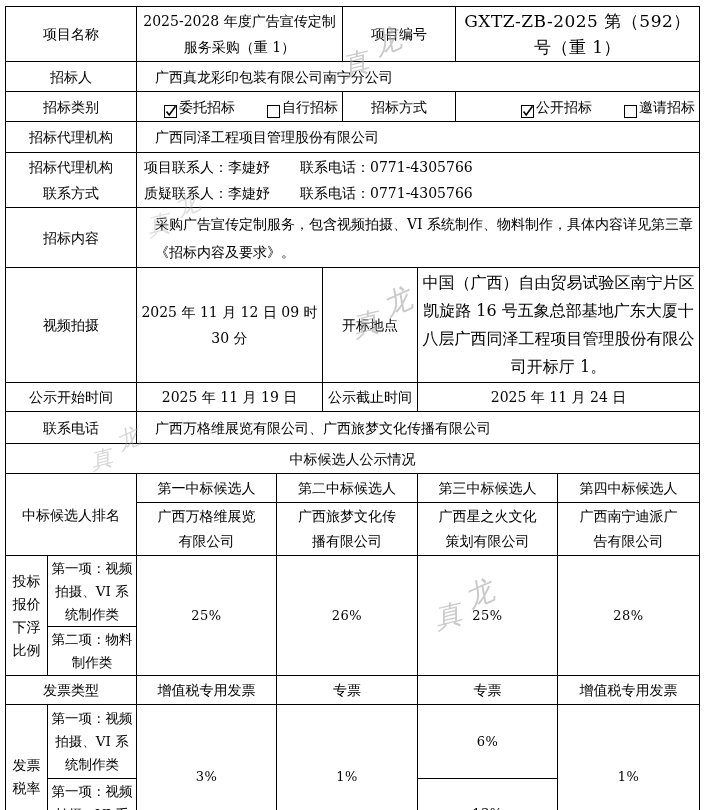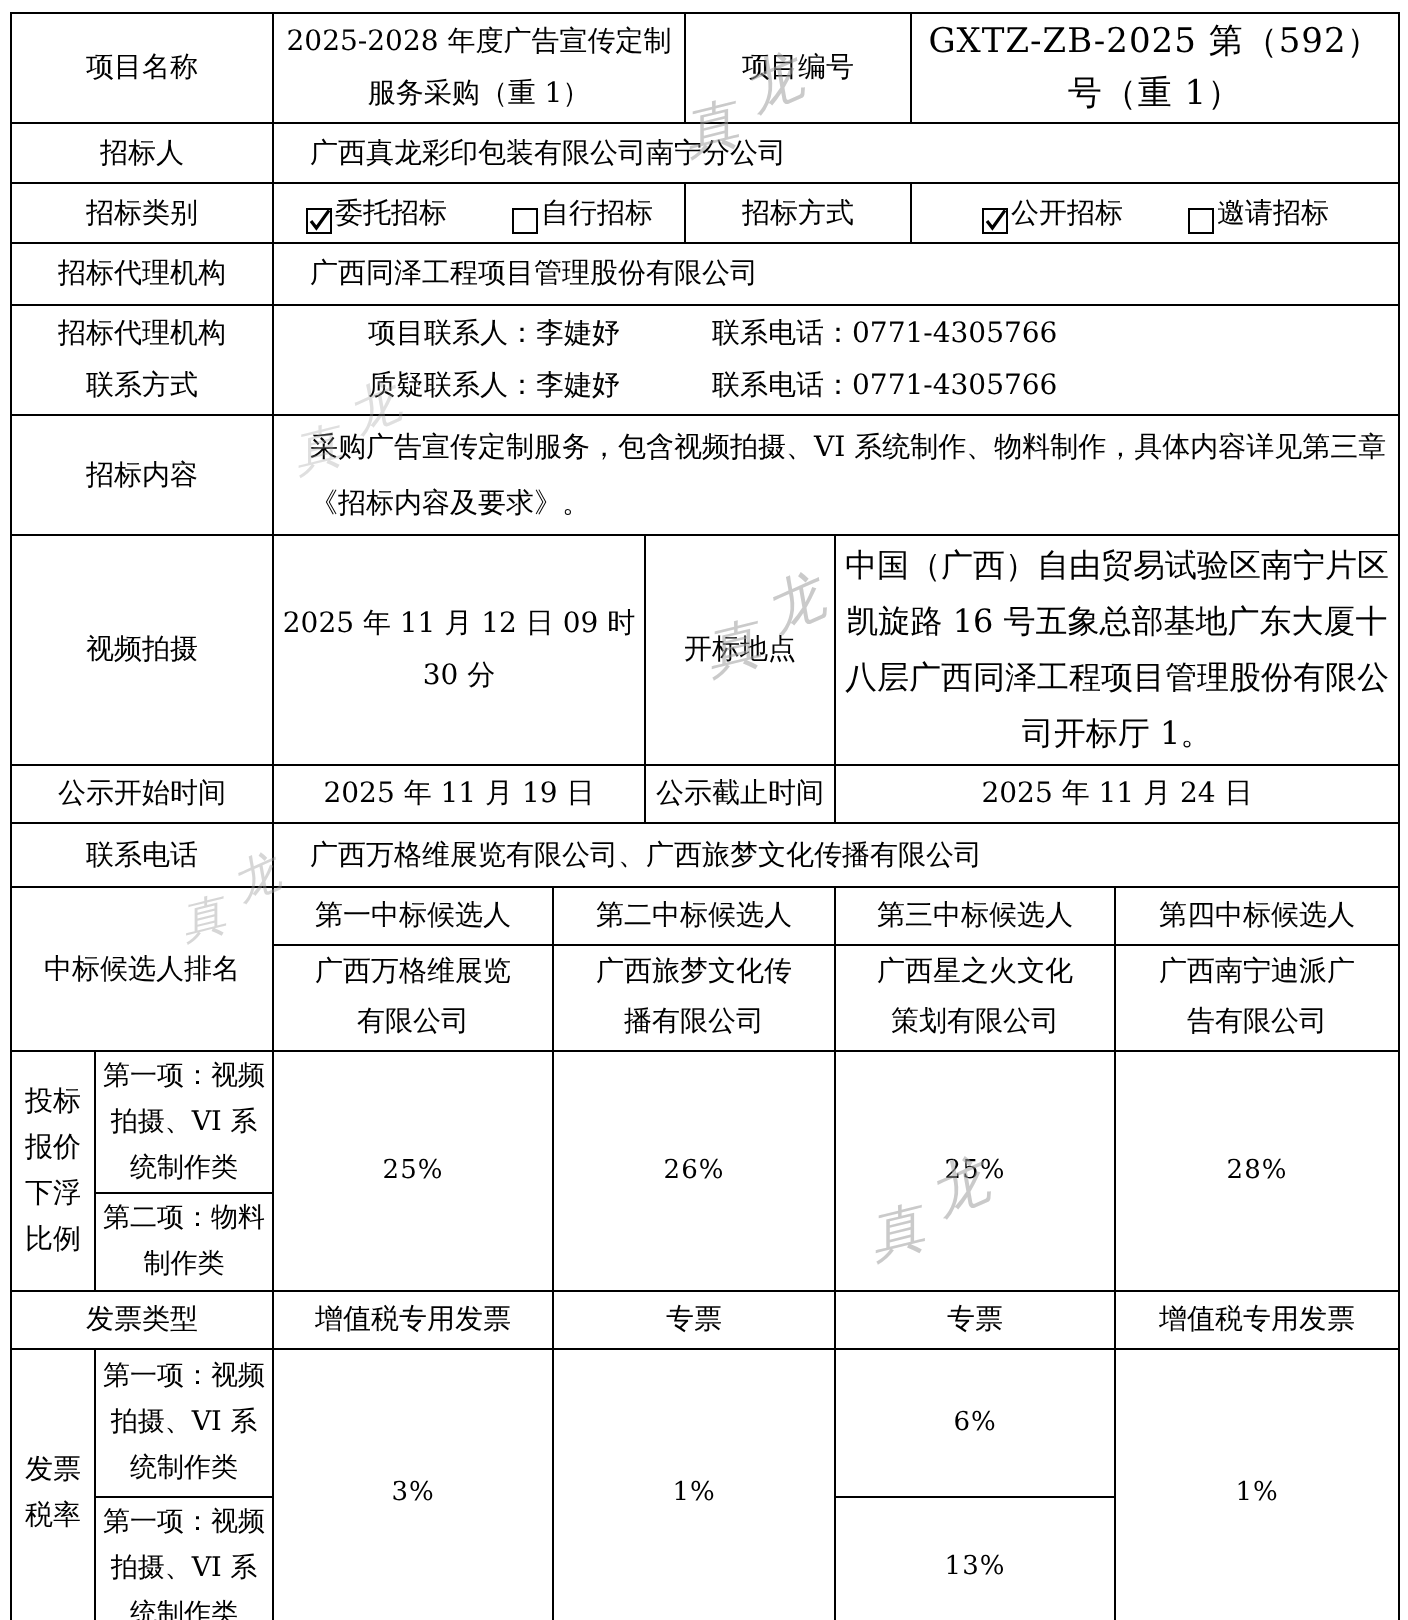--- a/index.html
+++ b/index.html
@@ -22,25 +22,25 @@
     text-align:center; vertical-align:middle;
     padding:1px 4px; overflow:hidden;
     word-break:break-all;
   }
   .left { text-align:left; padding-left:18px; }
   .lblwrap { display:inline-block; max-width:86px; line-height:26px; }
   .namewrap { display:inline-block; max-width:106px; line-height:25px; }
   .addr { font-size:16px; line-height:28px; padding:1px 3px; }
   .content-cell { line-height:28px; }
   .contact-cell { padding:0; }
-  .cline { display:flex; gap:46px; line-height:26px; padding-left:7px; text-align:left;margin-left:40px; }
+  .cline { display:flex; gap:30px; line-height:26px; padding-left:7px; text-align:left; }
   .pct { font-size:13px; letter-spacing:0.5px; }
   .sub { padding:0 1px; font-size:13.5px; line-height:23px; }
   .vlab { padding:0; font-size:14px; line-height:23px; }
-  .optrow { display:flex; justify-content:center; align-items:center; gap:32px; }
+  .optrow { display:flex; justify-content:flex-end; align-items:center; gap:32px; }
   .opt { display:inline-flex; align-items:center; gap:2px; }
   .cb { display:inline-block; width:13px; height:13px; flex:0 0 13px; }
 
   .wm {
     position:absolute; display:flex; align-items:flex-end;
     transform:rotate(-14deg); color:#a0a0a0; opacity:0.55;
     font-style:italic; pointer-events:none; white-space:nowrap;
   }
   .wm .c2 { margin-left:8px; transform:translateY(-13px) rotate(-10deg); font-size:1.05em; }
   #wm1 { left:341px; top:34px;  font-size:27px; }
@@ -163,20 +163,30 @@
         <col style="width:563px">
       </colgroup>
     <tbody>
         <tr style="height:32px">
       <td>联系电话</td>
       <td class="left">广西万格维展览有限公司、广西旅梦文化传播有限公司</td>
     </tr>
   </tbody>
     </table>
 
+  <table class="sect">
+    <colgroup>
+        <col style="width:694px">
+      </colgroup>
+    <tbody>
+        <tr style="height:30px">
+      <td>中标候选人公示情况</td>
+    </tr>
+  </tbody>
+    </table>
 
   <table class="sect">
     <colgroup>
         <col style="width:42px">
         <col style="width:89px">
         <col style="width:140px">
         <col style="width:141px">
         <col style="width:140px">
         <col style="width:142px">
       </colgroup>

